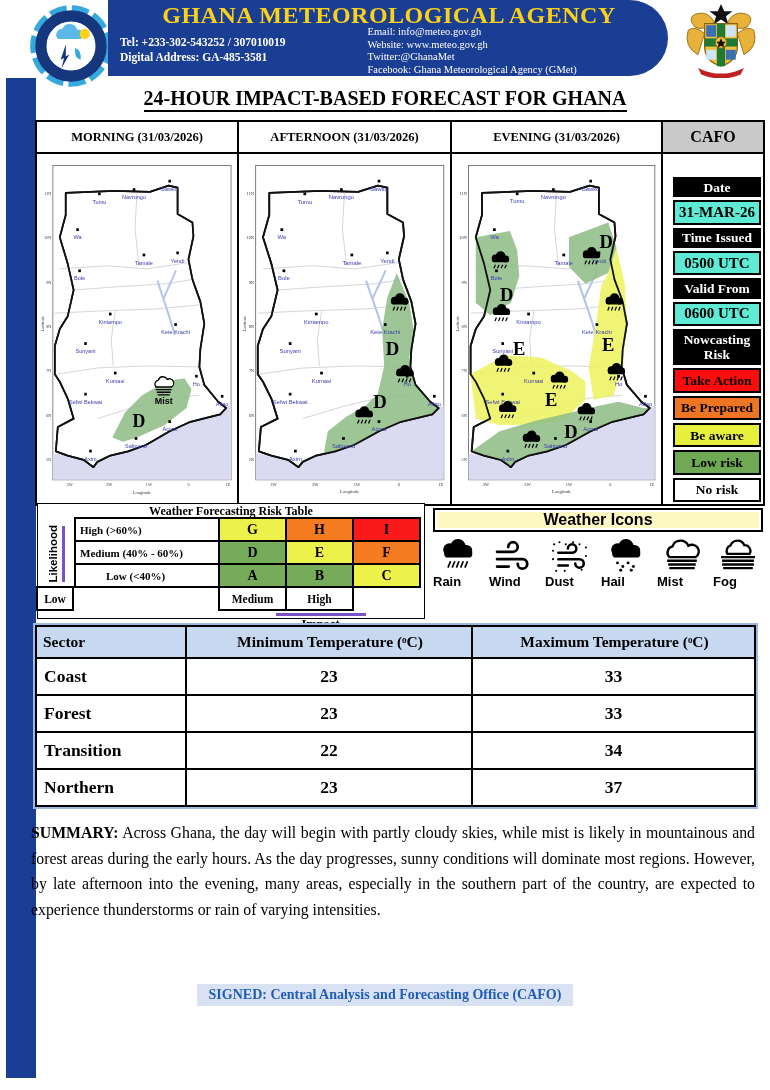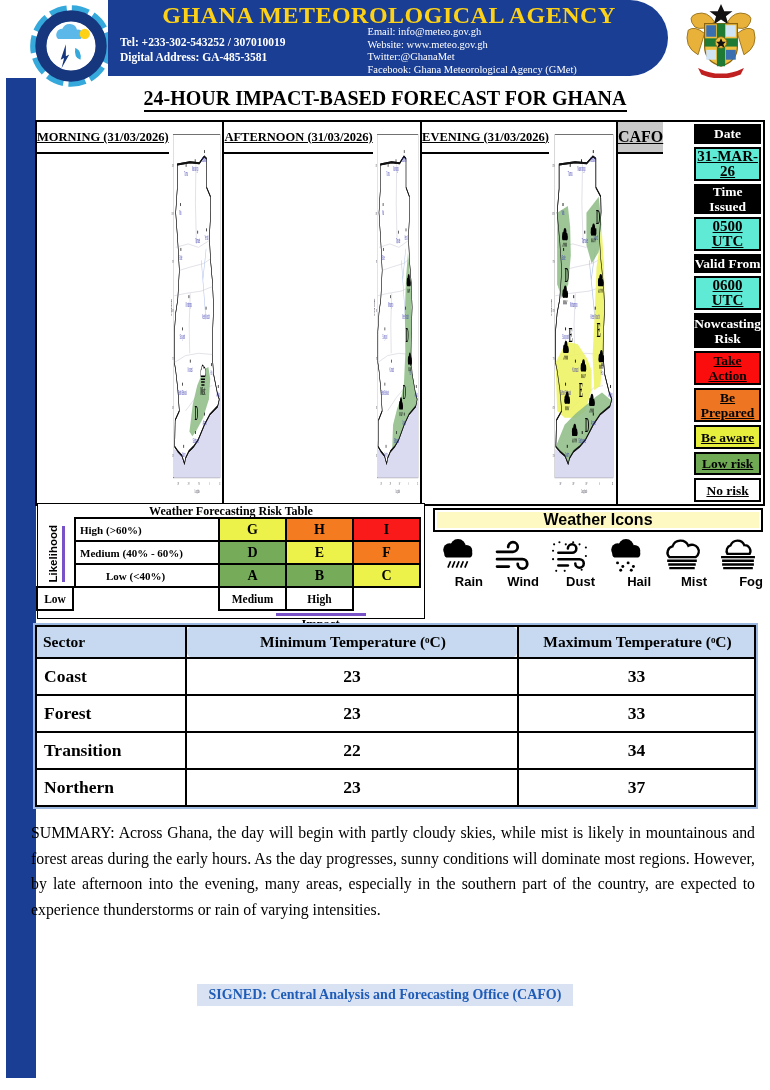--- a/index.html
+++ b/index.html
@@ -22,21 +22,21 @@
   .coat { position:absolute; left:680px; top:2px; width:82px; height:76px; }
 
   
   .doc-title { position:absolute; left:0; top:87px; width:100%; text-align:center;
                font-size:20px; font-weight:bold; }
   .doc-title span { border-bottom:2.5px solid #000; padding-bottom:1px; }
 
   
   .panels { position:absolute; left:35px; top:120px; width:730px; height:386px;
             display:flex; border:2.5px solid #000; background:#fff; }
-  .pcol { border-right:2.5px solid #000; display:flex; flex-direction:row;text-decoration:underline; }
+  .pcol { border-right:2.5px solid #000; display:flex; flex-direction:column; }
   .pcol:last-child { border-right:none; }
   .pc-m { width:202px; } .pc-a { width:213px; } .pc-e { width:211px; } .pc-c { flex:1;gap:21px; }
   .phead { height:32px; border-bottom:2.5px solid #000; display:flex; align-items:center;
            justify-content:center; font-weight:bold; font-size:12.5px; background:#fff; }
   .phead.gray { background:#c9c9c9; font-size:16px; }
   .pmap { flex:1; padding:1px; }
   .pmap svg { width:100%; height:100%; display:block; }
 
   .sb { flex:1; padding:2px; display:flex; flex-direction:column; gap:3px; background:#fff; }
   .sb-row { flex:1; display:flex; align-items:center; justify-content:center; text-align:center;
@@ -65,38 +65,38 @@
   .impact-cap { margin-left:182px; width:201px; text-align:center; margin-top:2px; }
   .impact-line { width:90px; height:2.5px; background:#7a52c7; margin:0 auto 1px auto; }
   .impact-txt { font-weight:bold; font-size:12.5px; }
 
   
   .wicons { position:absolute; left:433px; top:508px; width:330px; }
   .wi-head { border:2.5px solid #000; background:#fef9c3; text-align:center; font-weight:bold;
              font-size:16px; font-family:"Liberation Sans",sans-serif; padding:1px 0;
              box-shadow:0 0 0 2px #fff inset; }
   .wi-row { display:flex; justify-content:space-between; margin-top:6px; }
-  .wi-item { width:50px; text-align:right; }
+  .wi-item { width:50px; text-align:left; }
   .wi-item svg { width:44px; height:36px; display:block; margin:0 auto; }
   .wi-label { font-family:"Liberation Sans",sans-serif; font-weight:bold; font-size:13px; margin-top:0; }
 
   
   .temps { position:absolute; left:35px; top:625px; width:721px; border-collapse:collapse;
            box-shadow:0 0 0 2px #9db8e0; }
   .temps th, .temps td { border:2.5px solid #000; font-weight:bold; }
   .temps th { background:#c6d9f1; font-size:15.5px; padding:6px 4px 6px 6px; }
   .temps th:first-child { text-align:left; }
   .temps td { font-size:17.5px; text-align:center; padding:7px 4px; }
   .temps td:first-child { text-align:left; padding-left:7px; width:150px; }
-  .temps .minc { width:332px;border-radius:8px; }
+  .temps .minc { width:286px; }
 
   
   .summary { position:absolute; left:31px; top:820px; width:724px; font-size:15.8px;
              line-height:25.5px; text-align:justify; }
-  .summary b { font-weight:normal; }
+  .summary b { font-weight:bold; }
 
   
   .signedwrap { position:absolute; left:0; top:984px; width:100%; text-align:center; }
   .signed { display:inline-block; background:#d9e2f3; color:#1f5cb8; font-weight:bold;
             font-size:14px; padding:3px 12px; }
 </style>
 </head>
 <body>
 
 <div class="page">

